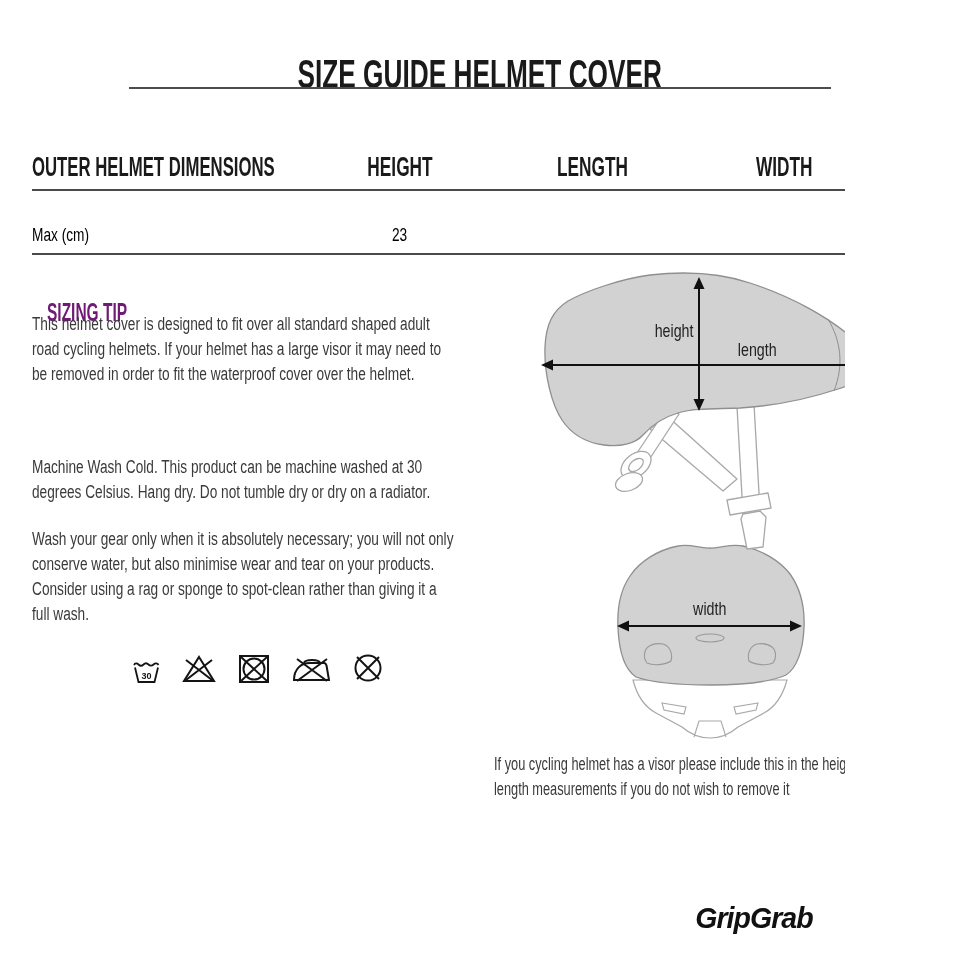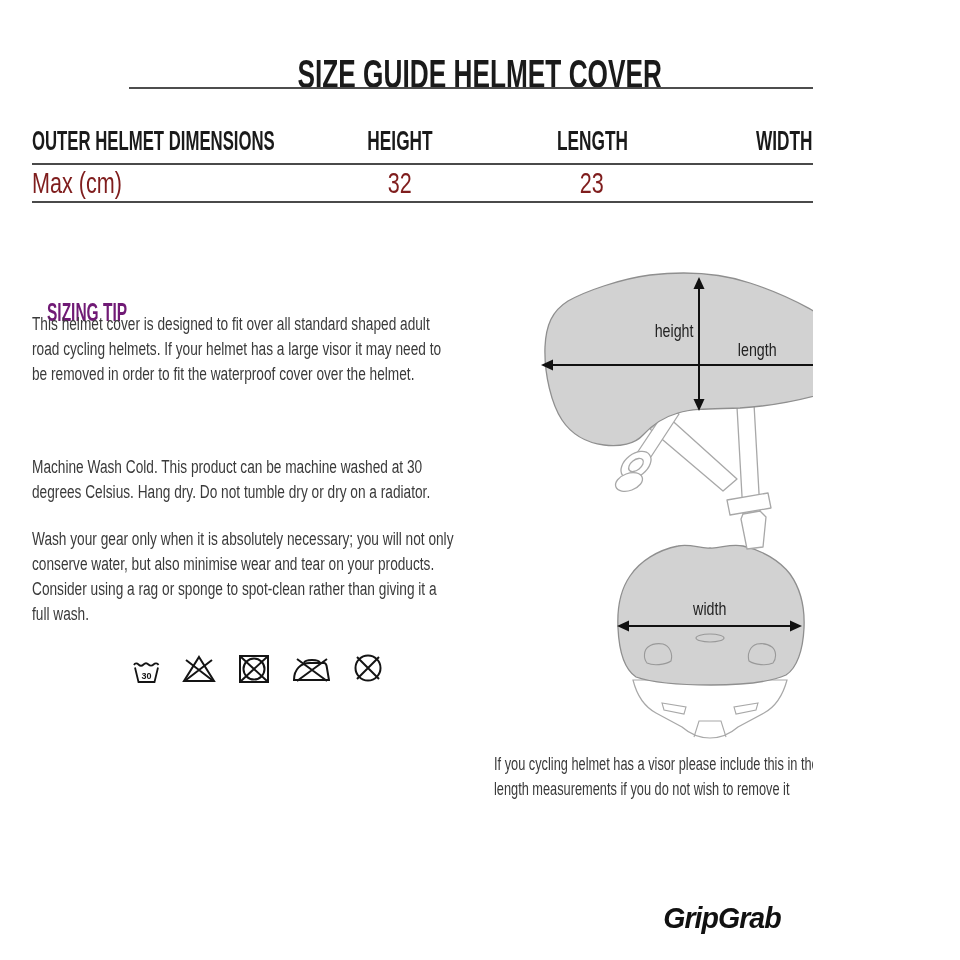--- a/index.html
+++ b/index.html
@@ -1,31 +1,31 @@
 <!DOCTYPE html>
 <html><head>
 <meta charset="utf-8">
 <style>
   html,body{margin:0;padding:0;background:#fff;}
   .page{position:relative;width:813px;height:960px;background:#ffffff;overflow:hidden;
-        font-family:"Liberation Sans",sans-serif;color:#1a1a1a;}
+        font-family:"Liberation Sans",sans-serif;color:#1a1a1a;padding-left:32px;}
   
   .cx{display:inline-block;transform:scaleX(0.64);transform-origin:center center;white-space:nowrap;}
   .cxl{display:inline-block;transform:scaleX(0.62);transform-origin:left center;white-space:nowrap;}
   .sq{display:inline-block;transform:scaleX(0.72);transform-origin:center center;white-space:nowrap;}
   .sql{display:inline-block;transform:scaleX(0.72);transform-origin:left center;white-space:nowrap;}
 
   .title{position:absolute;top:25px;left:0;width:960px;text-align:center;
          font-size:41px;font-weight:700;line-height:44px;letter-spacing:0;}
   .title-rule{position:absolute;top:87px;left:129px;width:702px;height:2px;background:#4d4d4d;}
 
   .tbl{position:absolute;left:32px;top:120px;width:896px;}
-  .trow{display:grid;grid-template-columns:272px 192px 192px 192px 48px;border-bottom:2px solid #4a4a4a;}
+  .trow{display:grid;grid-template-columns:272px 192px 192px 192px 48px;border-bottom:2px solid #4a4a4a;margin-top:26px;}
   .trow.thead{height:43px;line-height:43px;font-weight:700;font-size:27px;}
-  .trow.tdata{height:36px;line-height:36px;font-size:30px;color:#7f1d1d;}
+  .trow.tdata{height:36px;line-height:36px;font-size:19px;color:#000000;}
   .tc{text-align:center;overflow:visible;}
   .tc.left{text-align:left;}
 
   .h2{position:absolute;left:32px;font-size:25px;font-weight:700;line-height:27px;color:#701a75;margin-left:15px;}
   .para{position:absolute;left:32px;width:560px;font-size:18px;line-height:25px;color:#3a3a3a;
         transform:scaleX(0.76);transform-origin:left top;}
   .note{position:absolute;left:494px;top:752px;width:600px;font-size:18px;line-height:25px;color:#3a3a3a;
         transform:scaleX(0.71);transform-origin:left top;}
 
   .icons{position:absolute;left:133px;top:648px;display:flex;align-items:flex-end;gap:22px;height:36px;}
@@ -48,21 +48,20 @@
   <div class="tbl">
     <div class="trow thead">
       <div class="tc left"><span class="cxl">OUTER HELMET DIMENSIONS</span></div>
       <div class="tc"><span class="cx">HEIGHT</span></div>
       <div class="tc"><span class="cx">LENGTH</span></div>
       <div class="tc"><span class="cx">WIDTH</span></div>
       <div class="tc"></div>
     </div>
     <div class="trow tdata">
       <div class="tc left"><span class="sql">Max (cm)</span></div>
-      <div class="tc"><span class="sq">32</span></div>
       <div class="tc"><span class="sq">23</span></div>
       <div class="tc"></div>
     </div>
   </div>
 
   <h2 class="h2" style="top:278px;"><span class="cxl">SIZING TIP</span></h2>
   <div class="para" style="top:312px;">This helmet cover is designed to fit over all standard shaped adult road cycling helmets. If your helmet has a large visor it may need to be removed in order to fit the waterproof cover over the helmet.</div>
 
   <div class="para" style="top:455px;">Machine Wash Cold. This product can be machine washed at 30 degrees Celsius. Hang dry. Do not tumble dry or dry on a radiator.</div>
   <div class="para" style="top:527px;">Wash your gear only when it is absolutely necessary; you will not only conserve water, but also minimise wear and tear on your products. Consider using a rag or sponge to spot-clean rather than giving it a full wash.</div>

